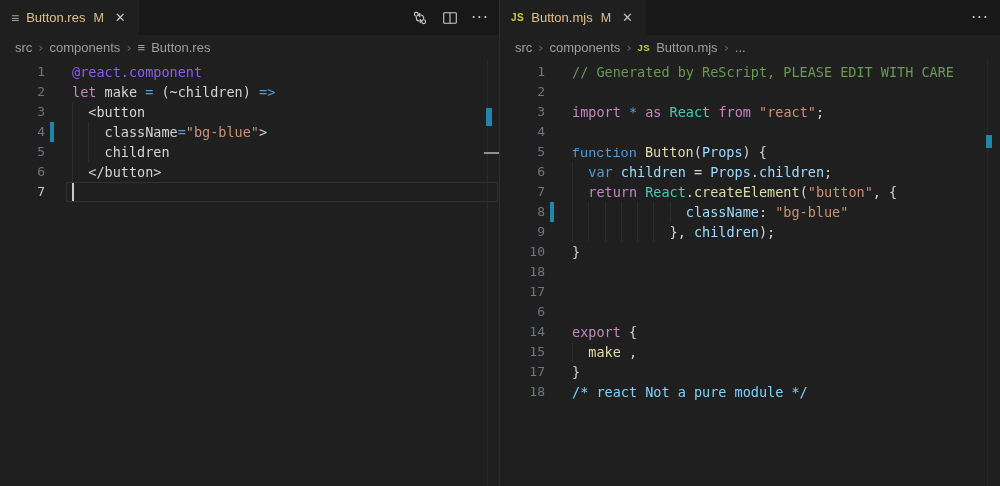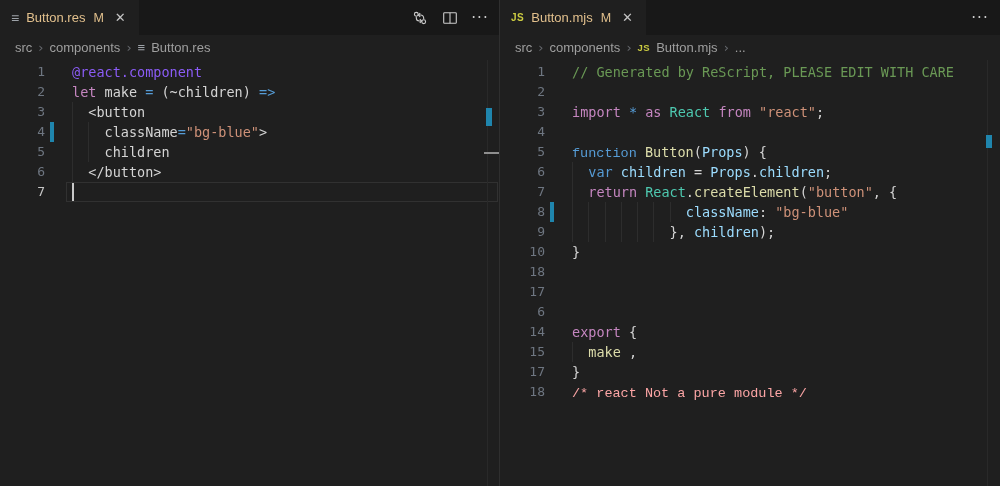--- a/index.html
+++ b/index.html
@@ -254,21 +254,21 @@
         <div class="line">
           <div class="gutter">
             <div class="ln">17</div>
           </div>
           <div class="linetext"><span style="color: rgb(212, 212, 212);">}</span></div>
         </div>
         <div class="line">
           <div class="gutter">
             <div class="ln">18</div>
           </div>
-          <div class="linetext"><span style="color: #fca5a5; font-family: Liberation Mono, monospace;">/* react Not a pure module */</span></div>
+          <div class="linetext"><span style="color: #7dd3fc;">/* react Not a pure module */</span></div>
         </div>
       </div>
     <div class="ruler-line"></div>
     <div></div>
   <div class="marker-mod" style="top: 135px; height: 13px;"></div>
     </div>
 
   <div class="pane-divider"></div>
 </div>
 

